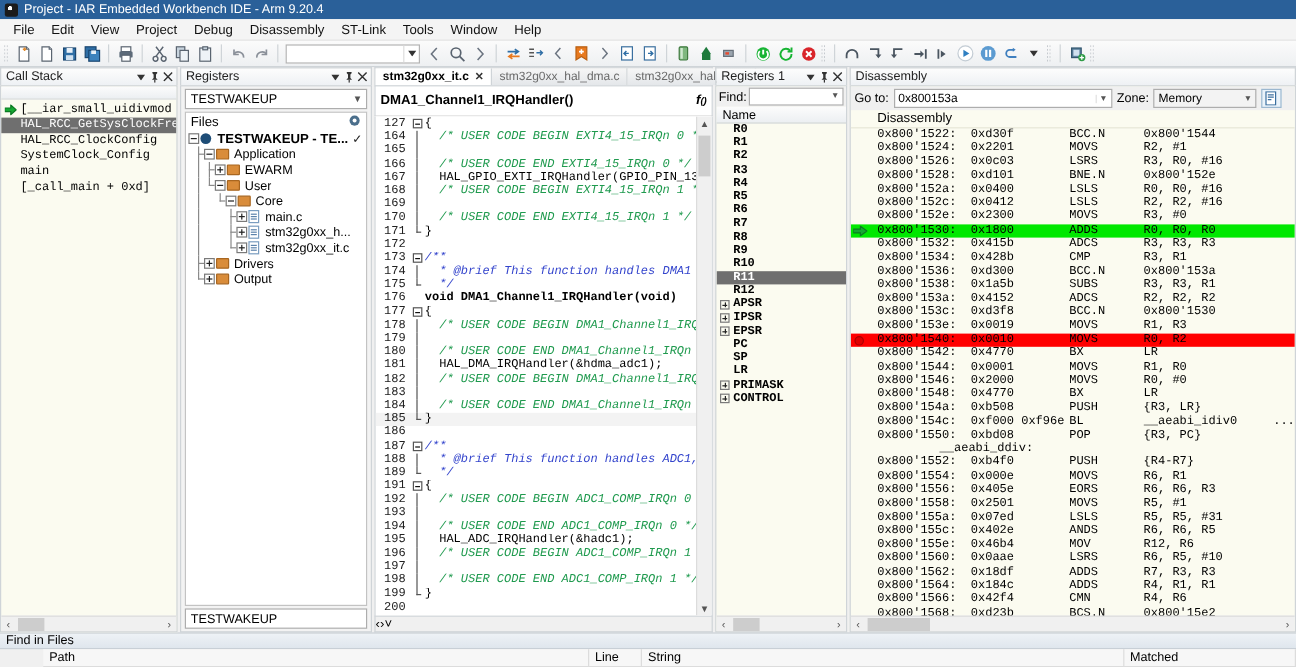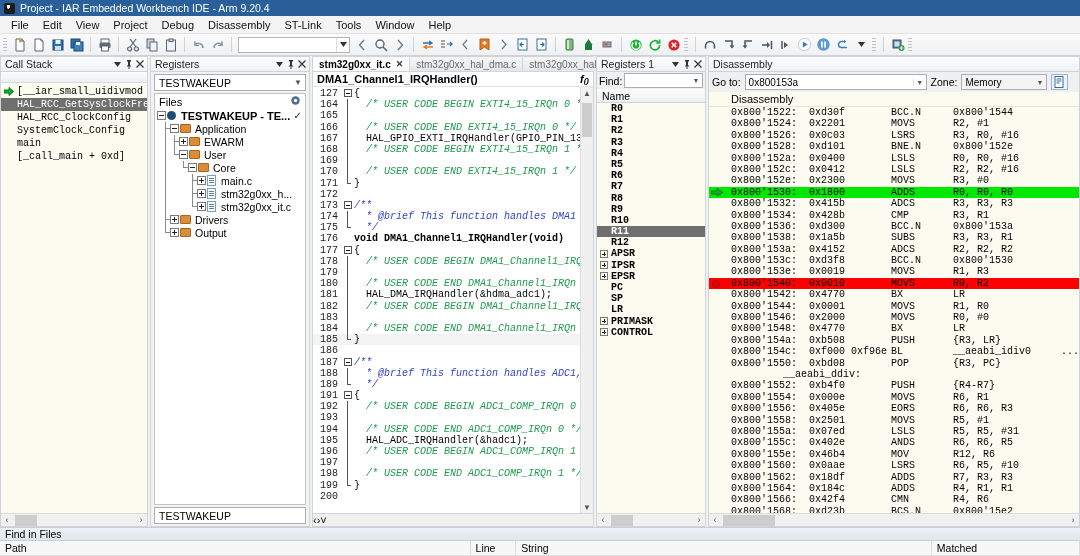--- a/index.html
+++ b/index.html
@@ -123,21 +123,21 @@
   .ed-tabs { height: 15px; display: flex; align-items: stretch; background:#f0f0f0;
      border:1px solid #cfd4d8; border-bottom:none; flex:0 0 15px; }
   .ed-tab { display:flex; align-items:center; padding: 0 6px; font-size: 10px;
      background: linear-gradient(#f6f6f6,#e4e7ea); color:#6a6a6a; border-right:1px solid #cfd4d8; }
   .ed-tab.active { background:#fff; color:#000; font-weight:bold; }
   .ed-tab .x { margin-left: 5px; font-size: 9px; font-weight:bold; color:#333; }
   .ed-tabs .spacer { flex:1 1 auto; background: linear-gradient(#f6f6f6,#e4e7ea); }
   .ed-tabs .ovf { width: 14px; display:flex; align-items:center; justify-content:center;
      background: linear-gradient(#f6f6f6,#e4e7ea); font-size:8px; color:#333; }
   .ed-fnbar { height: 16px; background:#fff; border:1px solid #cfd4d8; border-bottom:1px solid #e2e2e2;
-     display:flex; align-items:center; padding:2px 4px; font-weight:bold; font-size:11px; flex:0 0 16px; }
+     display:flex; align-items:center; padding:12px 4px; font-weight:bold; font-size:11px; flex:0 0 16px; }
   .ed-fnbar .nm { flex:1 1 auto; }
   .ed-body { flex:1 1 auto; background:#fff; border:1px solid #cfd4d8; border-top:none;
      display:flex; overflow:hidden; position: relative; min-height: 0; }
   .ed-code { flex:1 1 auto; overflow:hidden; font-family:"Liberation Mono", monospace;
      font-size:10px; line-height:11.2px; padding-top:1px; }
   .cl { display:flex; height:11.2px; white-space:pre; }
   .cl.hl { background:#f3f3f3; }
   .ln { width: 30px; flex:0 0 30px; text-align:right; padding-right:5px; color:#222; }
   .fold { width: 11px; flex:0 0 11px; position:relative; }
   .fold .fbox { position:absolute; left:1px; top:1px; width:8px; height:8px;
@@ -211,21 +211,21 @@
   .dis-ops  { flex:1 1 auto; overflow:hidden; }
   .bp-dot { position:absolute; left:3px; top:2px; width:8px; height:8px; border-radius:50%;
      background:#e00000; border:1px solid #a00; }
   .pc-arrow { position:absolute; left:2px; top:1px; width:12px; height:9px; }
 
   
   .fif { flex: 0 0 auto; }
   .fif-head { height:14px; background: linear-gradient(#eef2f6,#dfe6ed); border-top:1px solid #c8cfd6;
      border-bottom:1px solid #c8cfd6; display:flex; align-items:center; padding-left:5px; font-size:10.5px; }
   .fif-cols { height:15px; background:#f7f7f7; display:flex; align-items:center;
-     font-size:10.5px; border-bottom:1px solid #dcdcdc; }
+     font-size:10.5px; border-bottom:1px solid #dcdcdc;margin-left:36px; }
   .fif-cols .c { border-right:1px solid #dcdcdc; height:15px; line-height:15px; padding-left:5px; }
 </style>
 </head>
 <body>
 
 <div id="app">
 
   <div class="titlebar">
     <div class="tb-icon"></div>
     <div class="tb-text">Project - IAR Embedded Workbench IDE - Arm 9.20.4</div>

